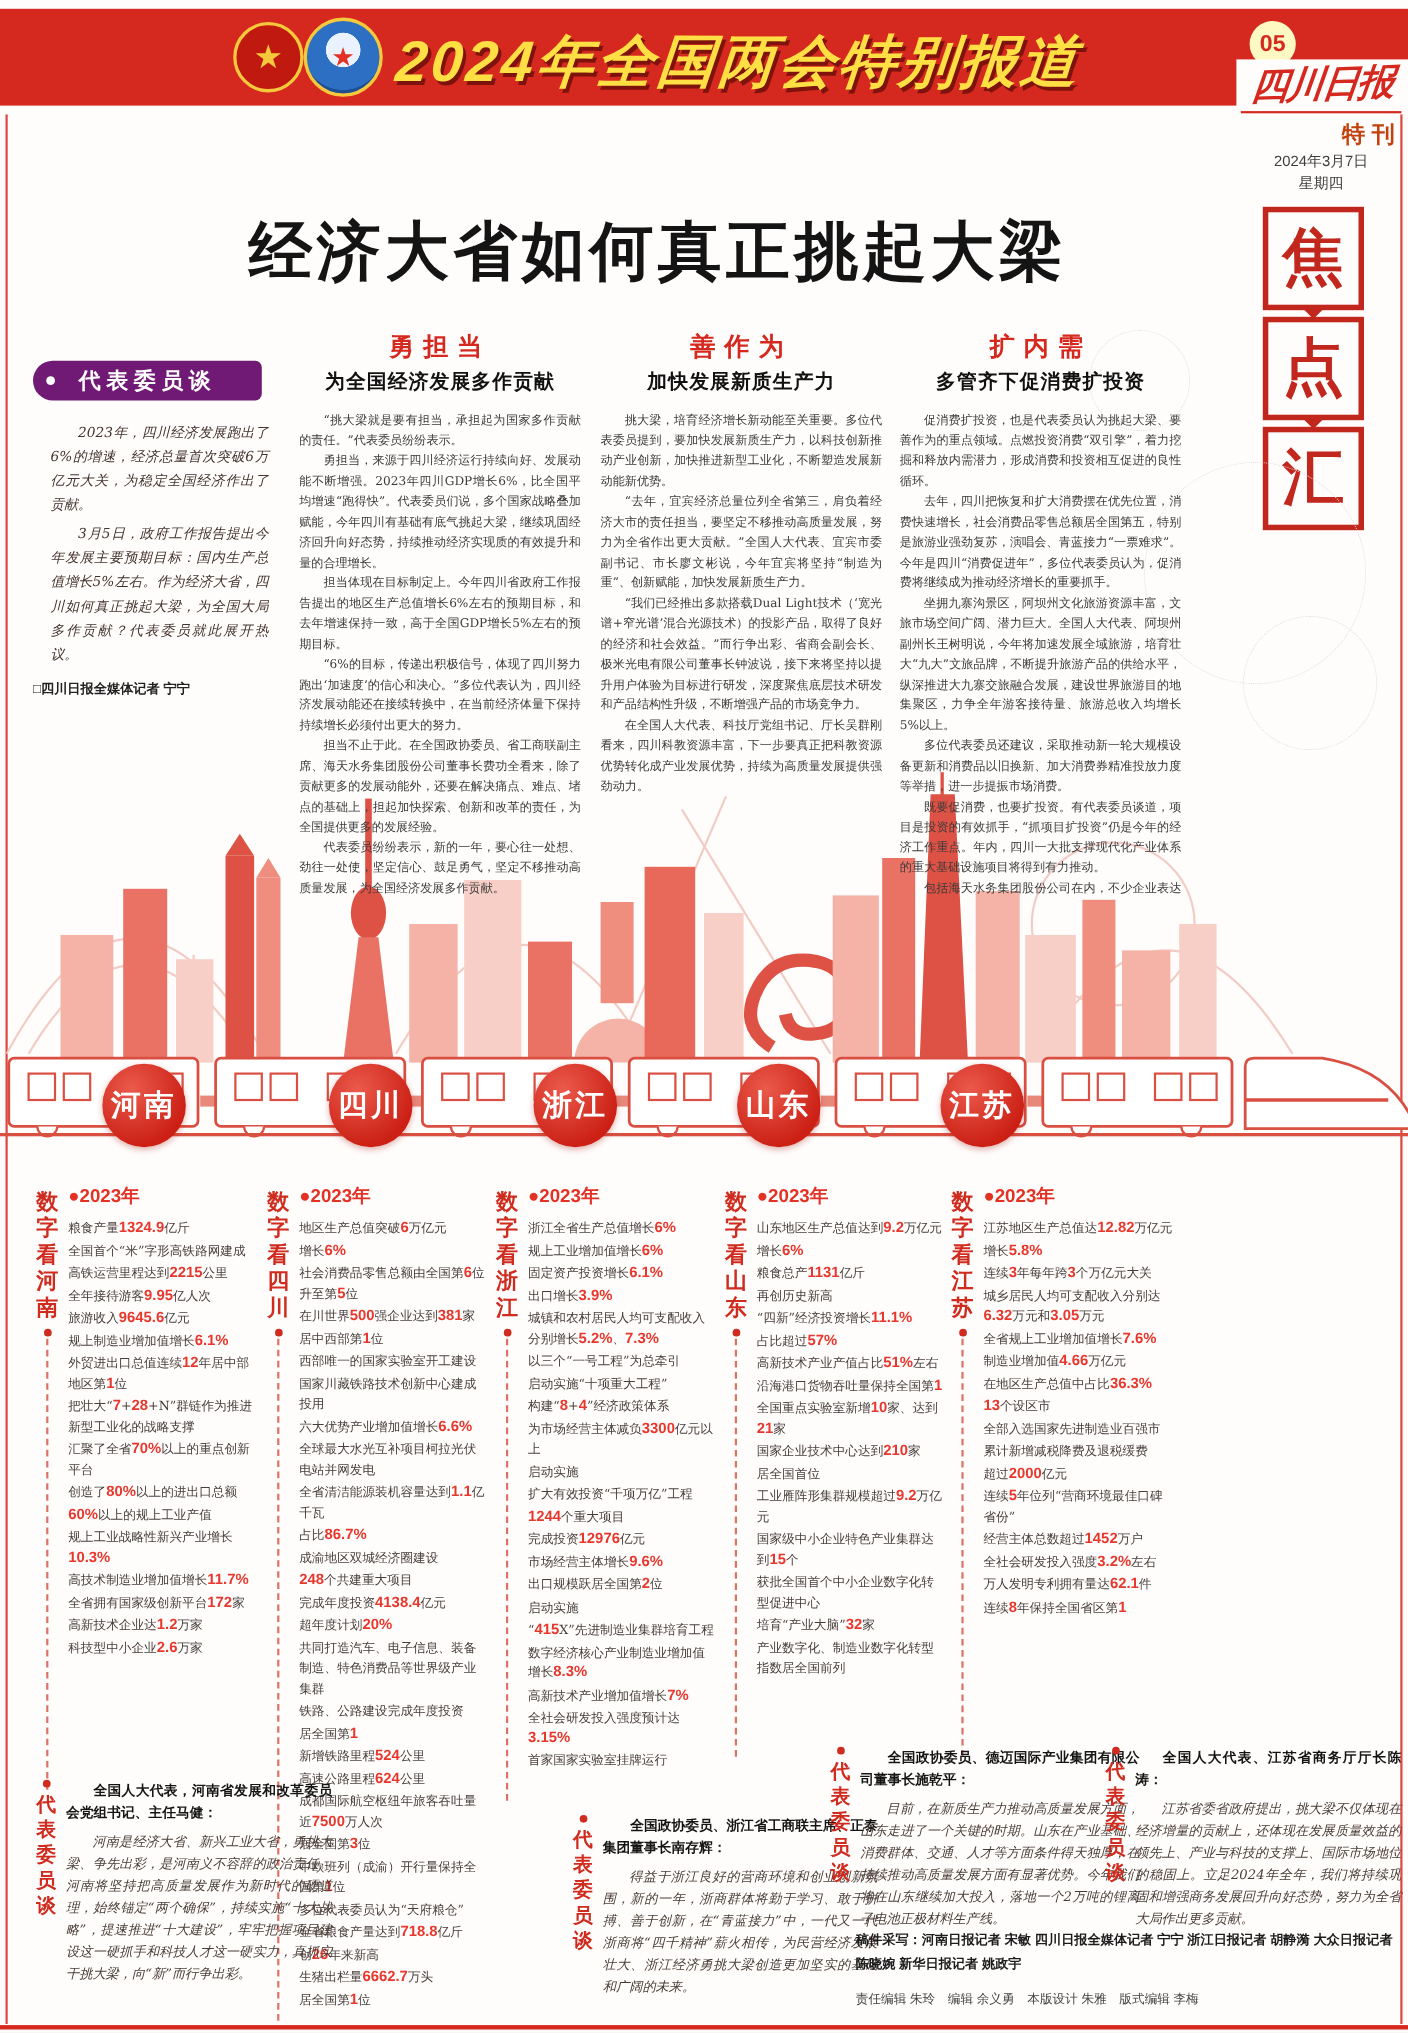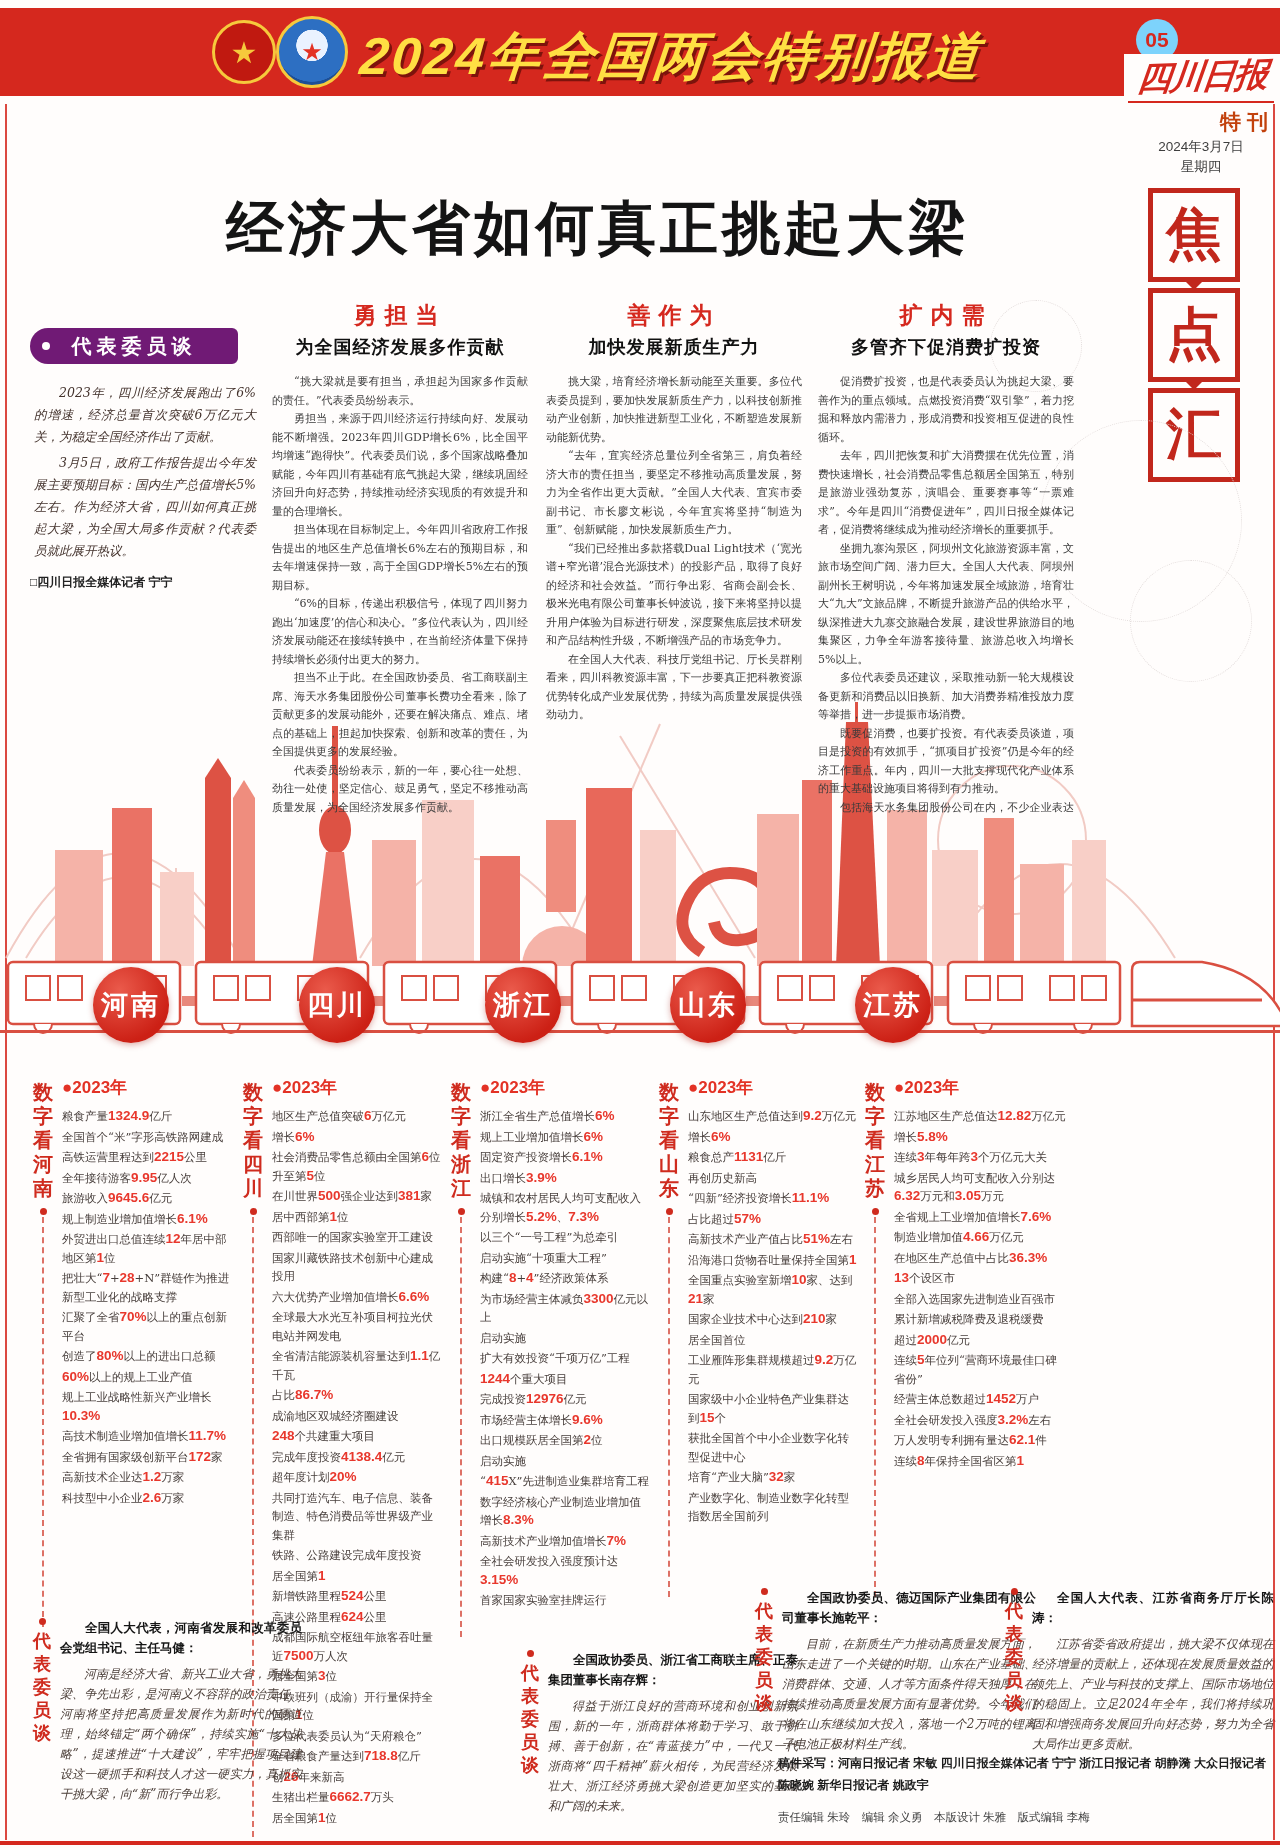--- a/index.html
+++ b/index.html
@@ -7,21 +7,21 @@
         font-family:"Liberation Sans",sans-serif;color:#222;}
   
   .banner{position:absolute;left:0;top:8px;width:1280px;height:88px;background:#d5281e;}
   .emblem{position:absolute;border-radius:50%;}
   .emblem-state{left:212px;top:12px;width:58px;height:58px;background:#c01910;border:3px solid #f6c93c;
     display:flex;align-items:center;justify-content:center;color:#f6c93c;font-size:30px;}
   .emblem-cppcc{left:276px;top:8px;width:66px;height:66px;background:radial-gradient(circle at 50% 40%,#eaf2ff 0 30%,#2d6fc2 31% 70%,#1d4f96 71%);border:3px solid #f6c93c;
     display:flex;align-items:center;justify-content:center;color:#e33225;font-size:24px;}
   .banner-title{position:absolute;left:360px;top:14px;width:700px;font-size:52px;font-weight:900;font-style:italic;
     color:#ffdf43;letter-spacing:3px;transform:skewX(-5deg);text-shadow:3px 3px 0 #7d130c;white-space:nowrap;}
-  .page-no{position:absolute;left:1136px;top:11px;width:42px;height:42px;background:#7dd3fc;border-radius:50%;
+  .page-no{position:absolute;left:1136px;top:11px;width:42px;height:42px;background:#fef9c3;border-radius:50%;
     color:#d5281e;font-size:21px;font-weight:bold;display:flex;align-items:center;justify-content:center;}
   .masthead-box{position:absolute;left:1124px;top:54px;width:156px;height:46px;background:#fffdfc;
     display:flex;align-items:center;justify-content:center;}
   .paper-name{font-family:"DejaVu Serif",serif;font-size:34px;font-weight:bold;font-style:italic;color:#d5281e;
     transform:skewX(-8deg) rotate(-2deg);letter-spacing:-2px;white-space:nowrap;}
   .mast-rule{position:absolute;left:1128px;top:101px;width:146px;height:2px;background:#d5281e;}
   .edition{position:absolute;left:1128px;top:108px;width:146px;text-align:right;color:#c2410c;font-size:21px;font-weight:900;letter-spacing:6px;}
   .date-line{position:absolute;left:1128px;top:138px;width:146px;text-align:center;color:#3e3e3e;font-size:13.5px;}
   .weekday{position:absolute;left:1128px;top:158px;width:146px;text-align:center;color:#3e3e3e;font-size:13.5px;}
   
@@ -37,21 +37,21 @@
   .intro p{margin:0;text-indent:2em;font-size:13.5px;line-height:21px;font-weight:bold;color:#1e1e1e;text-align:justify;}
   
   .headline{position:absolute;left:212px;top:190px;width:772px;margin:0;text-align:center;
     font-size:58px;font-weight:900;color:#141414;letter-spacing:4px;white-space:nowrap;}
   
   .sidebar{position:absolute;left:30px;top:328px;width:230px;}
   .badge{position:relative;width:208px;height:36px;background:#701a75;border-radius:18px 6px 6px 18px;
     display:flex;align-items:center;justify-content:center;color:#fff;font-size:20px;font-weight:bold;letter-spacing:5px;}
   .badge .dot{position:absolute;left:12px;top:14px;width:8px;height:8px;background:#fff;border-radius:50%;}
   .sidebar .sb-text{margin-top:18px;}
-  .sidebar .sb-text p{margin:0 4px 4px;text-indent:2em;font-family:"DejaVu Serif",serif;font-style:italic;
+  .sidebar .sb-text p{margin:0 16px 4px;text-indent:2em;font-family:"DejaVu Serif",serif;font-style:italic;
     font-size:12.5px;line-height:22px;color:#43322c;text-align:justify;}
   .sb-byline{margin-top:12px;font-size:12px;font-weight:bold;color:#222;}
   
   .article-col{position:absolute;top:300px;width:256px;height:515px;overflow:hidden;z-index:2;}
   .sec-title{text-align:center;font-size:23px;font-weight:900;color:#d5281e;letter-spacing:8px;}
   .sec-sub{text-align:center;font-size:18px;font-weight:900;color:#111;margin-top:4px;letter-spacing:1px;}
   .col-body{margin-top:14px;}
   .col-body p{margin:0;text-indent:2em;font-family:"DejaVu Serif",serif;font-size:11px;line-height:18.5px;color:#3a3a3a;text-align:justify;}
   
   .illus-band{position:absolute;left:0;top:700px;width:1280px;height:350px;z-index:1;}
@@ -155,21 +155,21 @@
         <p>“去年，宜宾经济总量位列全省第三，肩负着经济大市的责任担当，要坚定不移推动高质量发展，努力为全省作出更大贡献。”全国人大代表、宜宾市委副书记、市长廖文彬说，今年宜宾将坚持“制造为重”、创新赋能，加快发展新质生产力。</p>
         <p>“我们已经推出多款搭载Dual Light技术（‘宽光谱+窄光谱’混合光源技术）的投影产品，取得了良好的经济和社会效益。”而行争出彩、省商会副会长、极米光电有限公司董事长钟波说，接下来将坚持以提升用户体验为目标进行研发，深度聚焦底层技术研发和产品结构性升级，不断增强产品的市场竞争力。</p>
         <p>在全国人大代表、科技厅党组书记、厅长吴群刚看来，四川科教资源丰富，下一步要真正把科教资源优势转化成产业发展优势，持续为高质量发展提供强劲动力。</p>
       </div>
   </div>
   <div class="article-col" style="left:818px;">
     <div class="sec-title">扩内需</div>
     <div class="sec-sub">多管齐下促消费扩投资</div>
     <div class="col-body">
         <p>促消费扩投资，也是代表委员认为挑起大梁、要善作为的重点领域。点燃投资消费“双引擎”，着力挖掘和释放内需潜力，形成消费和投资相互促进的良性循环。</p>
-        <p>去年，四川把恢复和扩大消费摆在优先位置，消费快速增长，社会消费品零售总额居全国第五，特别是旅游业强劲复苏，演唱会、重要赛事等“一票难求”。今年是四川“消费促进年”，四川日报全媒体记者，促消费将继续成为推动经济增长的重要抓手。</p>
+        <p>去年，四川把恢复和扩大消费摆在优先位置，消费快速增长，社会消费品零售总额居全国第五，特别是旅游业强劲复苏，演唱会、青蓝接力“一票难求”。今年是四川“消费促进年”，多位代表委员认为，促消费将继续成为推动经济增长的重要抓手。</p>
         <p>坐拥九寨沟景区，阿坝州文化旅游资源丰富，文旅市场空间广阔、潜力巨大。全国人大代表、阿坝州副州长王树明说，今年将加速发展全域旅游，培育壮大“九大”文旅品牌，不断提升旅游产品的供给水平，纵深推进大九寨交旅融合发展，建设世界旅游目的地集聚区，力争全年游客接待量、旅游总收入均增长5%以上。</p>
         <p>多位代表委员还建议，采取推动新一轮大规模设备更新和消费品以旧换新、加大消费券精准投放力度等举措，进一步提振市场消费。</p>
         <p>既要促消费，也要扩投资。有代表委员谈道，项目是投资的有效抓手，“抓项目扩投资”仍是今年的经济工作重点。年内，四川一大批支撑现代化产业体系的重大基础设施项目将得到有力推动。</p>
         <p>包括海天水务集团股份公司在内，不少企业表达了将加大在四川投资的强烈意愿。费功全透露，接下来将持续加强和地方政府对接交流，主动肩负起民营企业的责任，积极参与各类供排水、新能源、城乡融合建设运营项目。</p>
       </div>
   </div>
 
   <div class="illus-band">
     <svg width="1280" height="350" viewBox="0 0 1280 350">
 

